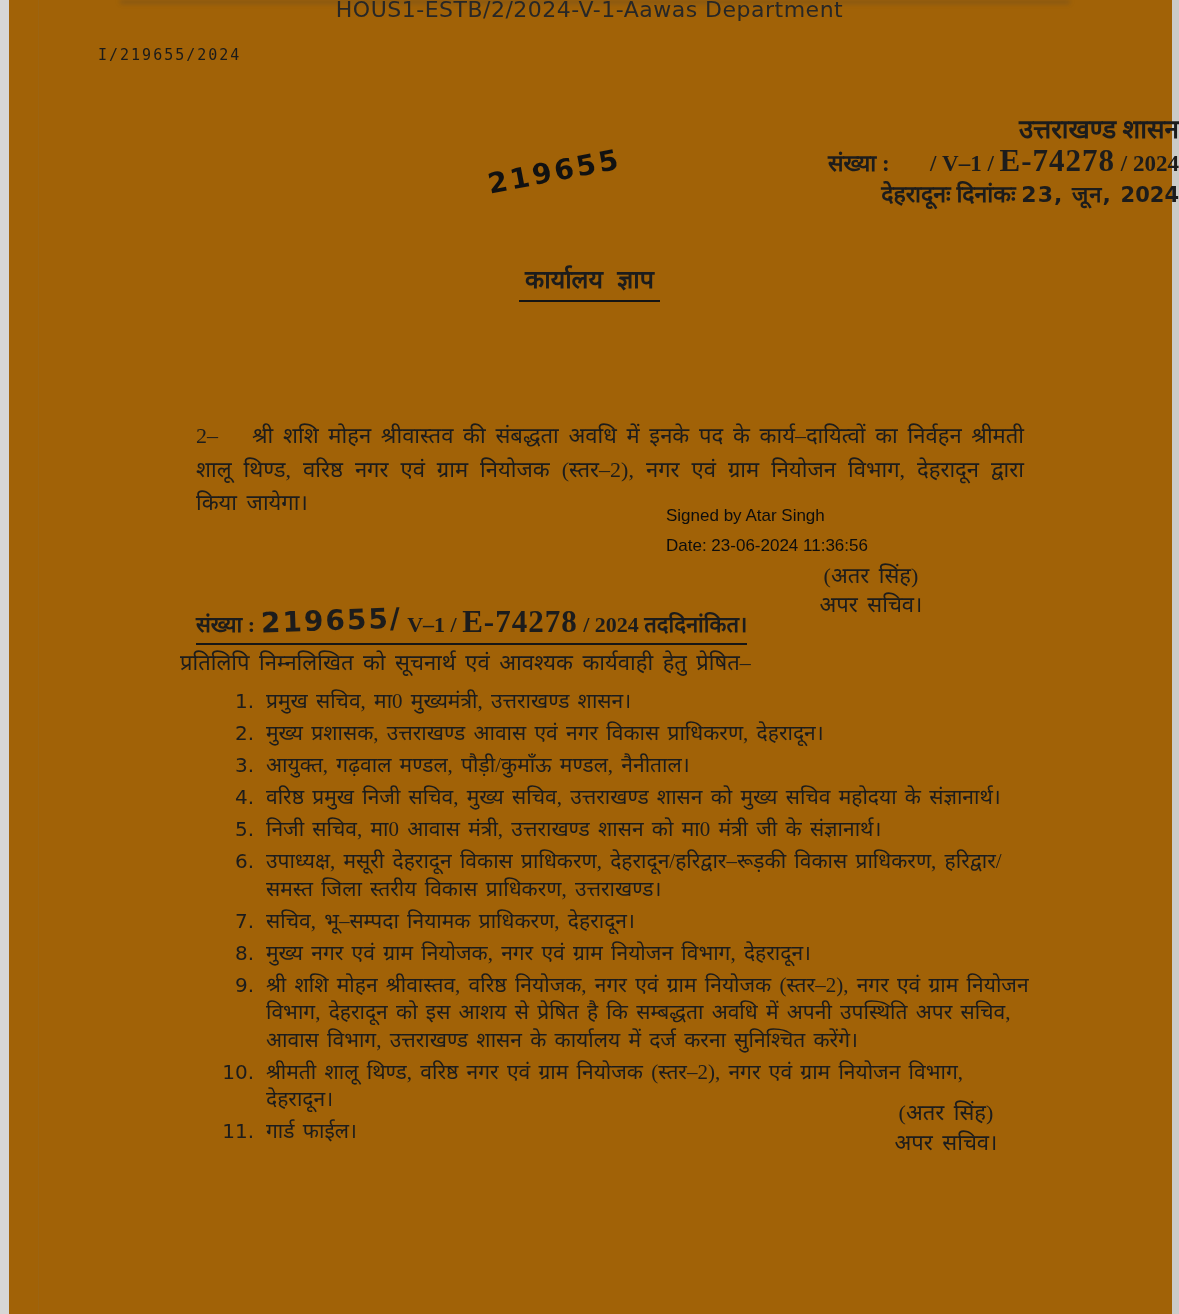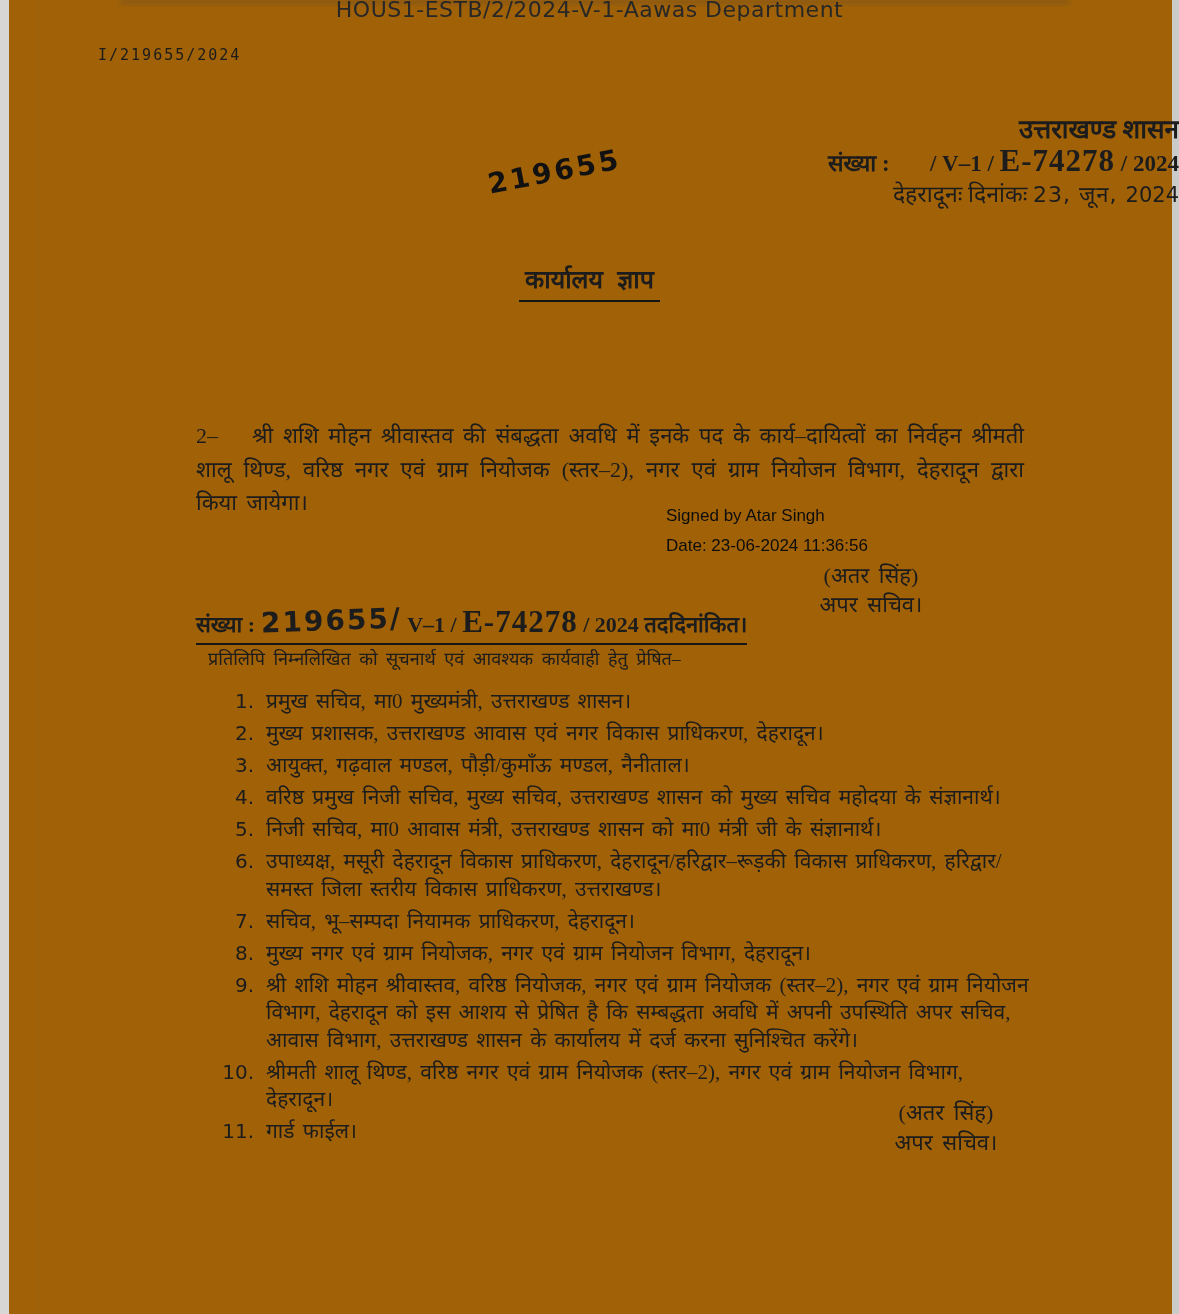--- a/index.html
+++ b/index.html
@@ -35,21 +35,21 @@
   .head-ref{font-size:23px;font-weight:bold;position:relative;}
   .head-ref .lbl{font-weight:bold;}
   .hand-ref-top{
     position:absolute;left:487px;top:155px;
     font-family:"DejaVu Sans",sans-serif;
     font-size:28px;font-weight:bold;letter-spacing:3px;
     transform:rotate(-11deg);
     color:#111;
   }
   .ref-bold{font-family:"Liberation Serif",serif;font-weight:bold;font-size:31px;letter-spacing:1px;}
-  .head-date{font-size:23px;font-weight:normal;}
+  .head-date{font-size:23px;font-weight:bold;}
   .head-date .day{font-family:"DejaVu Sans",sans-serif;font-size:22px;letter-spacing:1px;}
   .head-date .yr{font-family:"DejaVu Sans",sans-serif;font-size:21px;}
 
   .memo-title{
     position:absolute;left:0;top:261px;width:1179px;text-align:center;
   }
   .memo-title span{
     display:inline-block;
     font-size:25px;font-weight:bold;
     border-bottom:2.5px solid #141414;
@@ -78,22 +78,22 @@
     font-size:22px;font-weight:bold;
     border-bottom:2px solid #161616;
     padding-bottom:3px;
   }
   .copy-ref .hand{
     font-family:"DejaVu Sans",sans-serif;
     font-size:28px;font-weight:bold;letter-spacing:2px;
     display:inline-block;transform:rotate(-2deg) translateY(-2px);
   }
   .copy-intro{
-    position:absolute;left:208px;top:646px;
-    font-size:18px;word-spacing:4px;font-family:Liberation Serif, serif;
+    position:absolute;left:180px;top:646px;
+    font-size:22px;word-spacing:4px;font-family:Liberation Serif, serif;
   }
 
   .copy-list{position:absolute;left:210px;top:688px;width:824px;}
   .li-row{display:flex;margin-bottom:4.5px;}
   .li-num{
     flex:0 0 44px;text-align:right;padding-right:12px;
     font-size:20px;line-height:27.5px;
     font-family:"DejaVu Sans",sans-serif;
   }
   .li-text{

